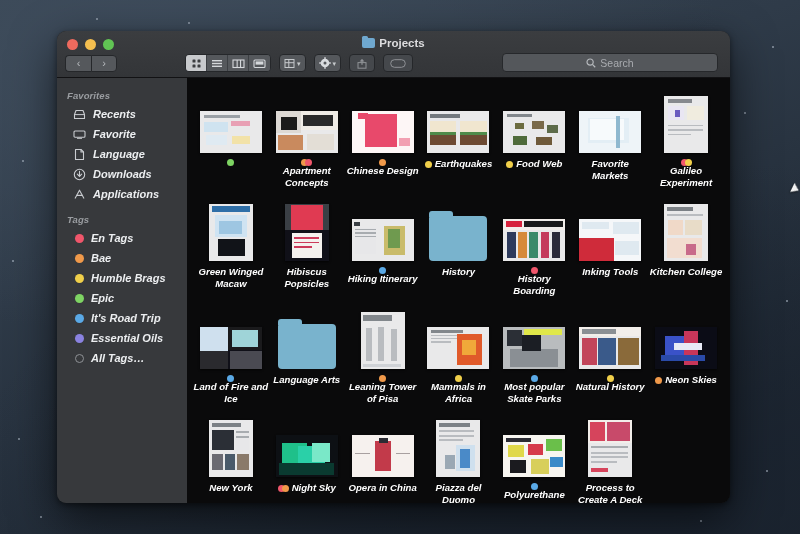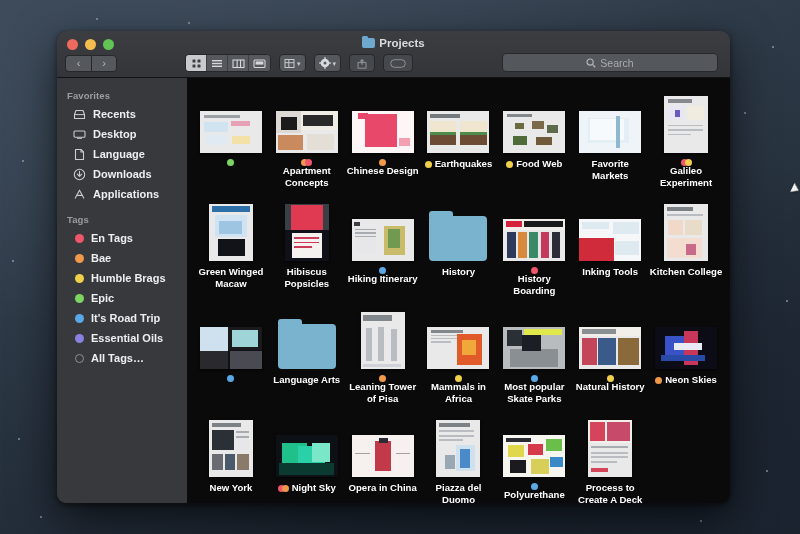--- a/index.html
+++ b/index.html
@@ -136,21 +136,21 @@
     width: 216px; height: 19px;
     background: #54575b;
     border: 1px solid #26282b;
     border-radius: 4px;
     display: flex; align-items: center; justify-content: center;
     gap: 4px;
   }
   #search .ph { font-size: 10.5px; color: #a9acb0; }
 
   
-  #body { flex: 1; display: flex; min-height: 0; }
+  #body { flex: 1; display: flex; min-height: 0; font-style: italic; }
 
   #sidebar {
     width: 130px;
     background: #37393c;
     padding: 8px 0 0 0;
     flex: 0 0 auto;
     overflow: hidden;
   }
   .sb-head {
     font-size: 9.5px;
@@ -392,21 +392,21 @@
                   <path d="M1.5 6.5 L3 2.5 H10 L11.5 6.5 V10.5 H1.5 Z" fill="none" stroke="#c9ccd0" stroke-width="1.1" stroke-linejoin="round"></path>
                   <line x1="1.5" y1="6.6" x2="11.5" y2="6.6" stroke="#c9ccd0" stroke-width="1"></line>
                 </svg></span>
               <span>Recents</span>
             </div>
             <div class="sb-item">
               <span class="sb-ico"><svg width="13" height="13" viewBox="0 0 13 13">
                   <rect x="1" y="3" width="11" height="6.2" rx="1" fill="none" stroke="#c9ccd0" stroke-width="1.1"></rect>
                   <rect x="4" y="9.8" width="5" height="1" fill="#c9ccd0"></rect>
                 </svg></span>
-              <span>Desktop</span>
+              <span>Favorite</span>
             </div>
             <div class="sb-item">
               <span class="sb-ico"><svg width="13" height="13" viewBox="0 0 13 13">
                   <path d="M2.5 1.5 H8 L10.5 4 V11.5 H2.5 Z" fill="none" stroke="#c9ccd0" stroke-width="1.1" stroke-linejoin="round"></path>
                   <path d="M8 1.5 V4 H10.5" fill="none" stroke="#c9ccd0" stroke-width="1.1"></path>
                 </svg></span>
               <span>Language</span>
             </div>
             <div class="sb-item">
               <span class="sb-ico"><svg width="13" height="13" viewBox="0 0 13 13">
@@ -718,20 +718,21 @@
                     <div class="blk" style="left:52%;top:6%;width:42%;height:42%;background:#9fd4d8"></div>
                     <div class="blk" style="left:0%;top:58%;width:46%;height:42%;background:#2a2a2e"></div>
                     <div class="blk" style="left:48%;top:58%;width:52%;height:42%;background:#4a4a52"></div>
                   </div>
                 </div>
               </div>
               <div class="label">
                 <span class="dots">
                   <span class="d" style="background: rgb(90, 169, 230);"></span>
                 </span>
+                <span class="ltxt">Land of Fire and Ice</span>
               </div>
             </div>
             <div class="cell">
               <div class="thumbwrap">
                 <div class="folder"></div>
               </div>
               <div class="label">
                 <span class="ltxt">Language Arts</span>
               </div>
             </div>

